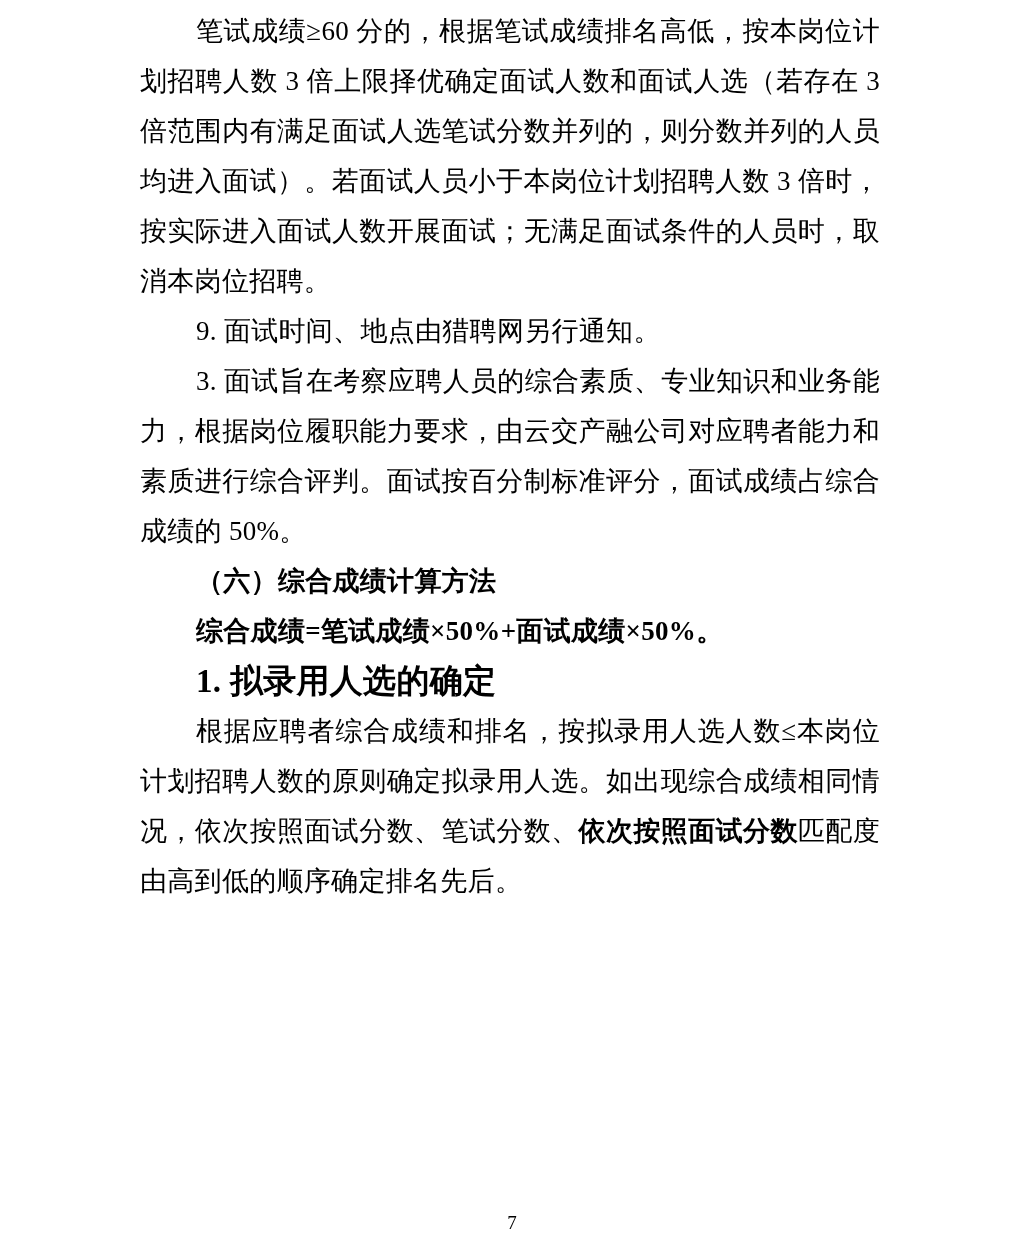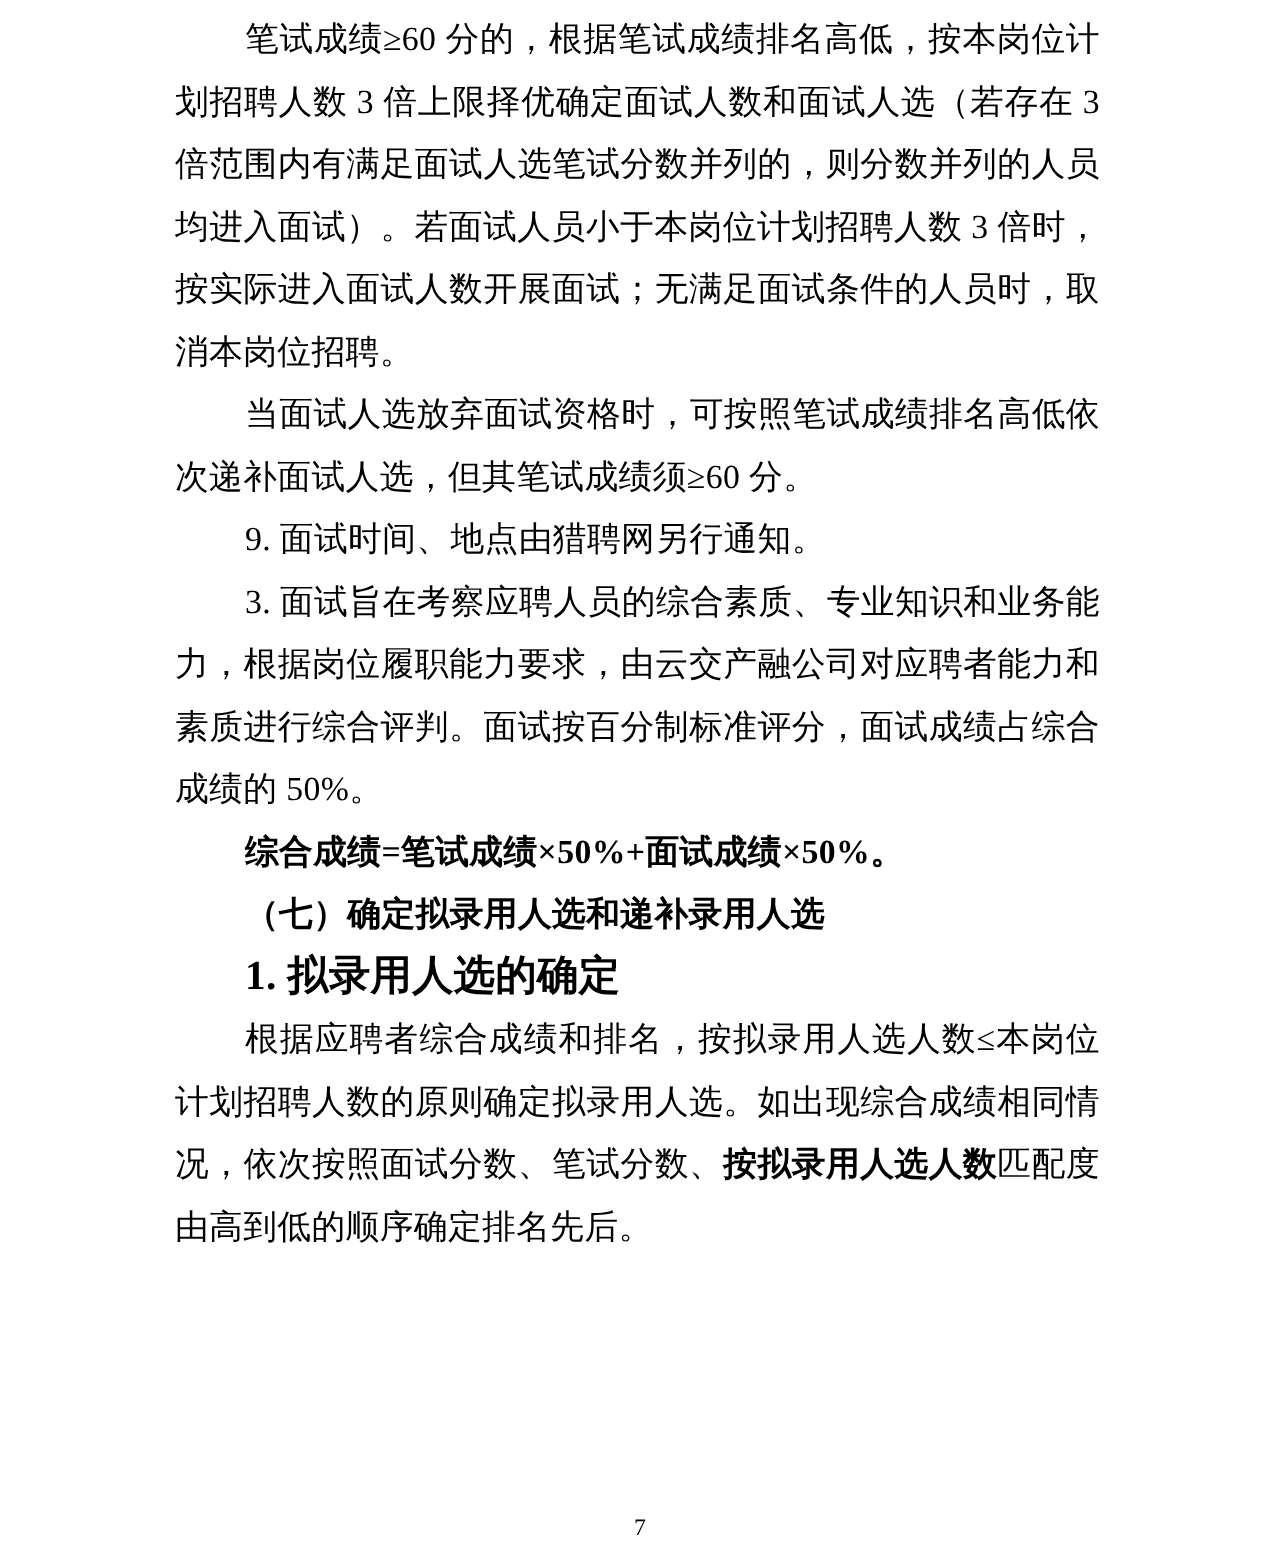--- a/index.html
+++ b/index.html
@@ -70,31 +70,30 @@
   }
 </style>
 </head>
 <body>
 
 <div class="page">
   <div class="content">
 
     <p class="indent first-block">笔试成绩≥60 分的，根据笔试成绩排名高低，按本岗位计划招聘人数 3 倍上限择优确定面试人数和面试人选（若存在 3 倍范围内有满足面试人选笔试分数并列的，则分数并列的人员均进入面试）。若面试人员小于本岗位计划招聘人数 3 倍时，按实际进入面试人数开展面试；无满足面试条件的人员时，取消本岗位招聘。</p>
 
-    <p class="indent">当面试人选放弃面试资格时，可按照笔试成绩排名高低依次递补面试人选，但其笔试成绩须≥60 分。</p>
 
     <p class="indent">9. 面试时间、地点由猎聘网另行通知。</p>
 
     <p class="indent">3. 面试旨在考察应聘人员的综合素质、专业知识和业务能力，根据岗位履职能力要求，由云交产融公司对应聘者能力和素质进行综合评判。面试按百分制标准评分，面试成绩占综合成绩的 50%。</p>
 
+    <p class="heading">（六）综合成绩计算方法</p>
 
     <p class="formula">综合成绩=笔试成绩×50%+面试成绩×50%。</p>
 
-    <p class="heading">（七）确定拟录用人选和递补录用人选</p>
 
     <p class="sub-heading">1. 拟录用人选的确定</p>
 
-    <p class="indent"><span>根据应聘者综合成绩和排名，按拟录用人选人数≤本岗位计划招聘人数的原则确定拟录用人选。如出现综合成绩相同情况，依次按照面试分数、笔试分数、</span><span class="emph">按拟录用人选人数</span><span>匹配度由高到低的顺序确定排名先后。</span></p>
+    <p class="indent"><span>根据应聘者综合成绩和排名，按拟录用人选人数≤本岗位计划招聘人数的原则确定拟录用人选。如出现综合成绩相同情况，依次按照面试分数、笔试分数、</span><span class="emph">依次按照面试分数</span><span>匹配度由高到低的顺序确定排名先后。</span></p>
 
   </div>
 
   <div class="pagenum">7</div>
 </div>
 
 </body></html>

